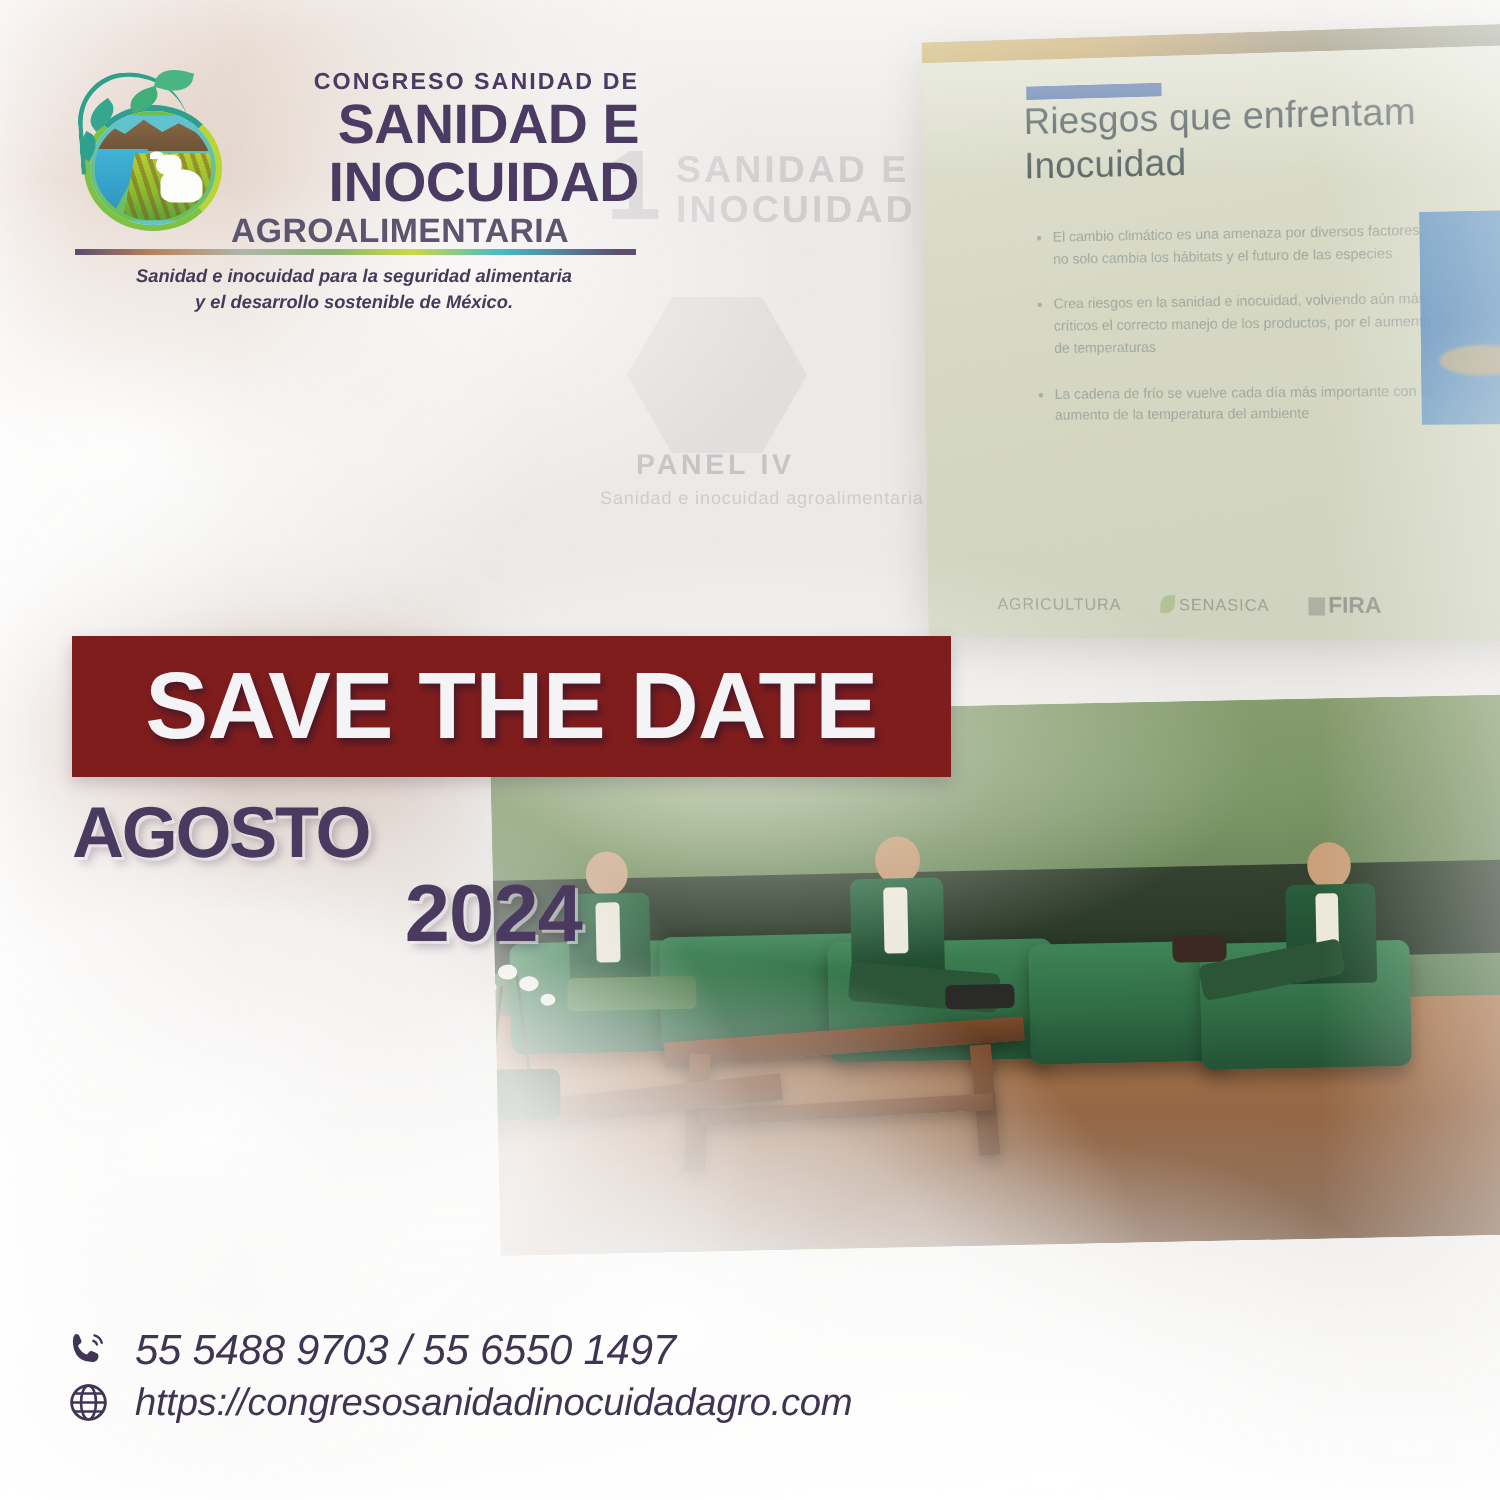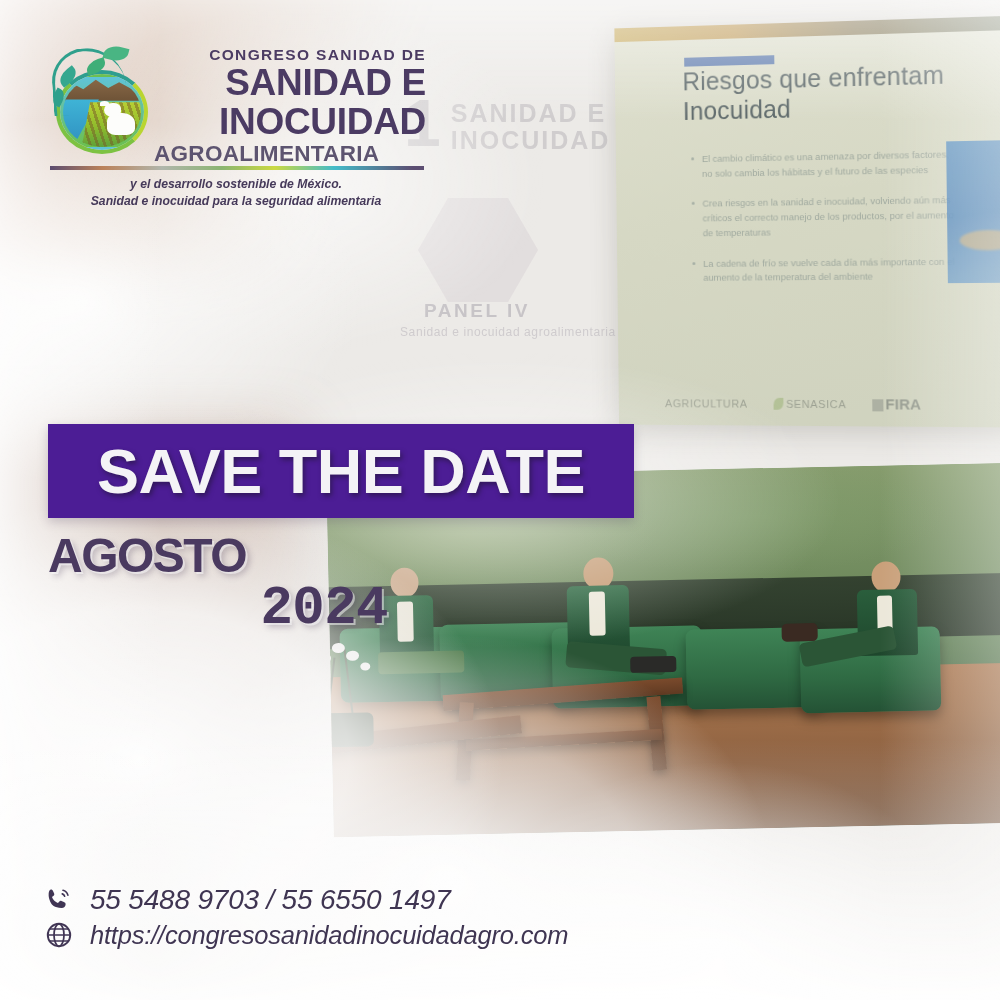--- a/index.html
+++ b/index.html
@@ -275,21 +275,21 @@
 
   
   .edicion {
     position:absolute; left:48px; top:333px;
     font-size:76px; font-weight:bold; color:#4a3a60;
     letter-spacing:-1px; line-height:1;
     text-shadow:3px 3px 0 rgba(255,255,255,.55), 5px 5px 7px rgba(60,45,80,.30);
   }
   .save-bar {
     position:absolute; left:48px; top:424px; width:586px; height:94px;
-    background:#4c1d95;
+    background:#7f1d1d;
     box-shadow:0 4px 10px rgba(60,45,80,.22);
   }
   .save-text {
     position:absolute; left:0; top:0; width:100%; height:100%;
     display:flex; align-items:center; justify-content:center;
     font-size:63px; font-weight:bold; color:#f4f3f6;
     letter-spacing:-.5px;
     text-shadow:2px 3px 5px rgba(30,20,45,.55);
   }
 
@@ -308,21 +308,20 @@
   }
   .d-month {
     font-size:48px; font-weight:bold; color:#4a3a60; line-height:1;
     letter-spacing:-1.5px; margin-top:4px;
     text-shadow:2px 2px 0 rgba(255,255,255,.5), 4px 4px 6px rgba(60,45,80,.28);
   }
   .d-year {
     font-size:54px; font-weight:bold; color:#4a3a60; line-height:1;
     letter-spacing:-.5px; text-align:right; width:340px; margin-top:2px;
     text-shadow:2px 2px 0 rgba(255,255,255,.5), 4px 4px 6px rgba(60,45,80,.28);
-    font-family:Liberation Mono, monospace;
   }
 
   
   .footer { position:absolute; left:44px; top:884px; width:640px; }
   .f-row { display:flex; align-items:center; gap:16px; margin-bottom:4px; }
   .f-icon { width:30px; height:30px; flex:0 0 30px; color:#403554; }
   .f-text {
     font-style:italic; color:#3f3552; font-size:28px; letter-spacing:-.2px;
     white-space:nowrap;
   }
@@ -444,22 +443,22 @@
       <div class="leaf l4"></div>
     </div>
     <div class="logo-text">
       <div class="lt-small">CONGRESO SANIDAD DE</div>
       <div class="lt-big">SANIDAD E</div>
       <div class="lt-big">INOCUIDAD</div>
       <div class="lt-med">AGROALIMENTARIA</div>
     </div>
     <div class="logo-rule"></div>
     <div class="logo-tagline">
+      <div>Sanidad e inocuidad para la seguridad alimentaria</div>
       <div>y el desarrollo sostenible de México.</div>
-      <div>Sanidad e inocuidad para la seguridad alimentaria</div>
     </div>
   </div>
 
   <div class="save-bar">
     <div class="save-text">SAVE THE DATE</div>
   </div>
 
   <div class="date-wrap">
     <div class="d-month">AGOSTO</div>
     <div class="d-year">2024</div>

